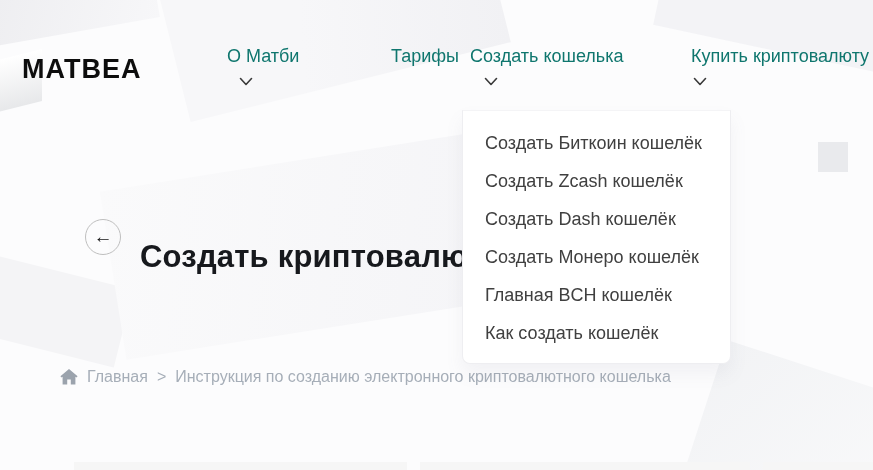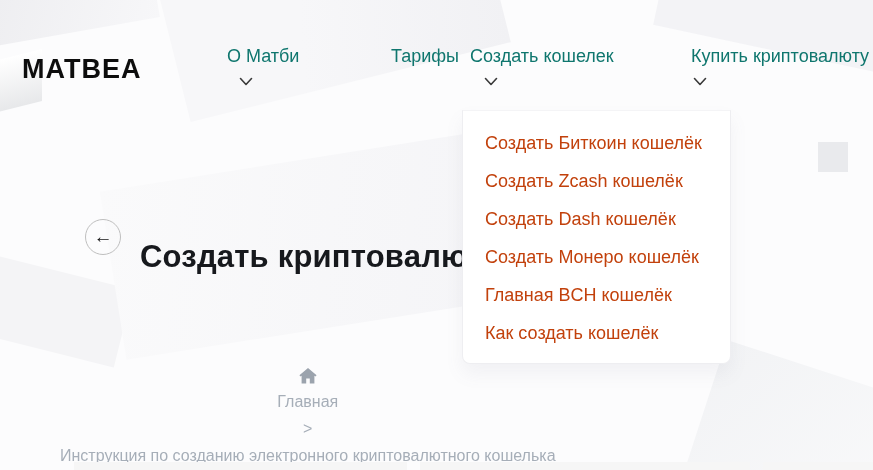--- a/index.html
+++ b/index.html
@@ -44,35 +44,35 @@
     font-size:19px;color:#111;cursor:pointer;background:transparent;
   }
   .page-title{
     position:absolute;left:140px;top:218px;z-index:1;
     font-size:31px;font-weight:700;color:#17191d;letter-spacing:.2px;white-space:nowrap;
   }
 
   .breadcrumb{
     position:absolute;left:60px;top:368px;z-index:1;
     display:flex;align-items:center;gap:9px;
-    font-size:16px;color:#a6aeb8;white-space:nowrap;flex-direction:column;
+    font-size:16px;color:#a6aeb8;white-space:nowrap;
   }
   .breadcrumb .home-ic{display:flex;align-items:center;cursor:pointer;}
   .breadcrumb .crumb-home{cursor:pointer;}
 
   .dropdown{
     position:absolute;left:462px;top:110px;width:269px;z-index:5;
     background:#ffffff;border:1px solid #eeeef1;border-top-color:#f4f4f6;
     border-radius:0 0 8px 8px;
     box-shadow:0 10px 18px rgba(120,120,140,.08);
     padding:13px 0 11px 0;box-sizing:border-box;
   }
   .dropdown-item{
     display:block;line-height:38px;padding-left:22px;
-    font-size:18px;color:#c2410c;white-space:nowrap;cursor:pointer;
+    font-size:18px;color:#404040;white-space:nowrap;cursor:pointer;
   }
 
   .card-top{position:absolute;top:462px;height:10px;background:#f6f6f6;z-index:1;}
   .card1{left:74px;width:333px;}
   .card2{left:420px;width:330px;}
   .card3{left:763px;width:115px;}
 </style>
 </head>
 <body>
 
@@ -82,21 +82,21 @@
 <div class="shape s4"></div>
 <div class="shape s5"></div>
 <div class="shape s6"></div>
 <div class="shape s7"></div>
 <div class="shape s8"></div>
 
 <div class="logo">MATBEA</div>
 
 <div class="nav-item nav-about">О Матби</div>
 <div class="nav-item nav-tariffs">Тарифы</div>
-<div class="nav-item nav-create">Создать кошелек</div>
+<div class="nav-item nav-create">Создать кошелька</div>
 <div class="nav-item nav-buy">Купить криптовалюту</div>
 
 <span class="chev chev-about">
   <svg width="14" height="10" viewBox="0 0 14 10">
       <polyline points="1.5,1.5 7,7.5 12.5,1.5" fill="none" stroke="#3a3a3a" stroke-width="1.6" stroke-linecap="round" stroke-linejoin="round"></polyline>
     </svg>
 </span>
 <span class="chev chev-create">
   <svg width="14" height="10" viewBox="0 0 14 10">
       <polyline points="1.5,1.5 7,7.5 12.5,1.5" fill="none" stroke="#3a3a3a" stroke-width="1.6" stroke-linecap="round" stroke-linejoin="round"></polyline>

